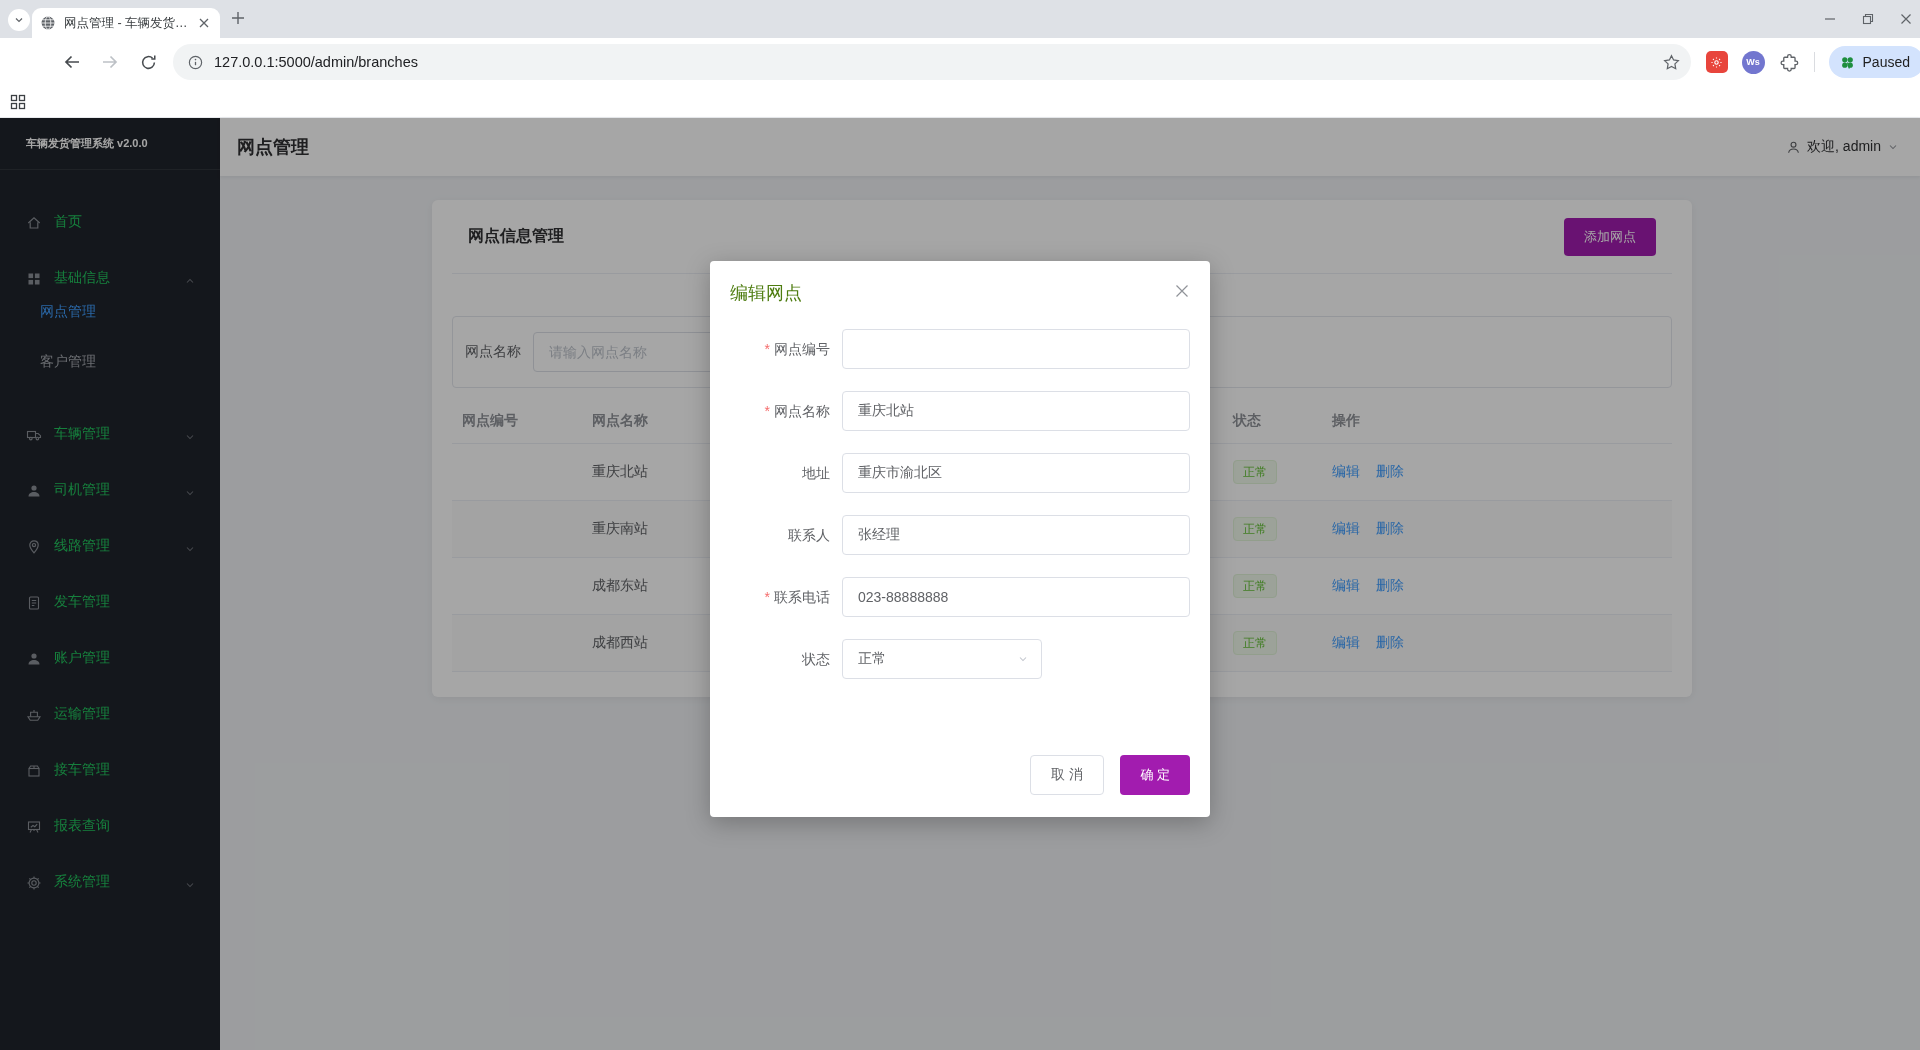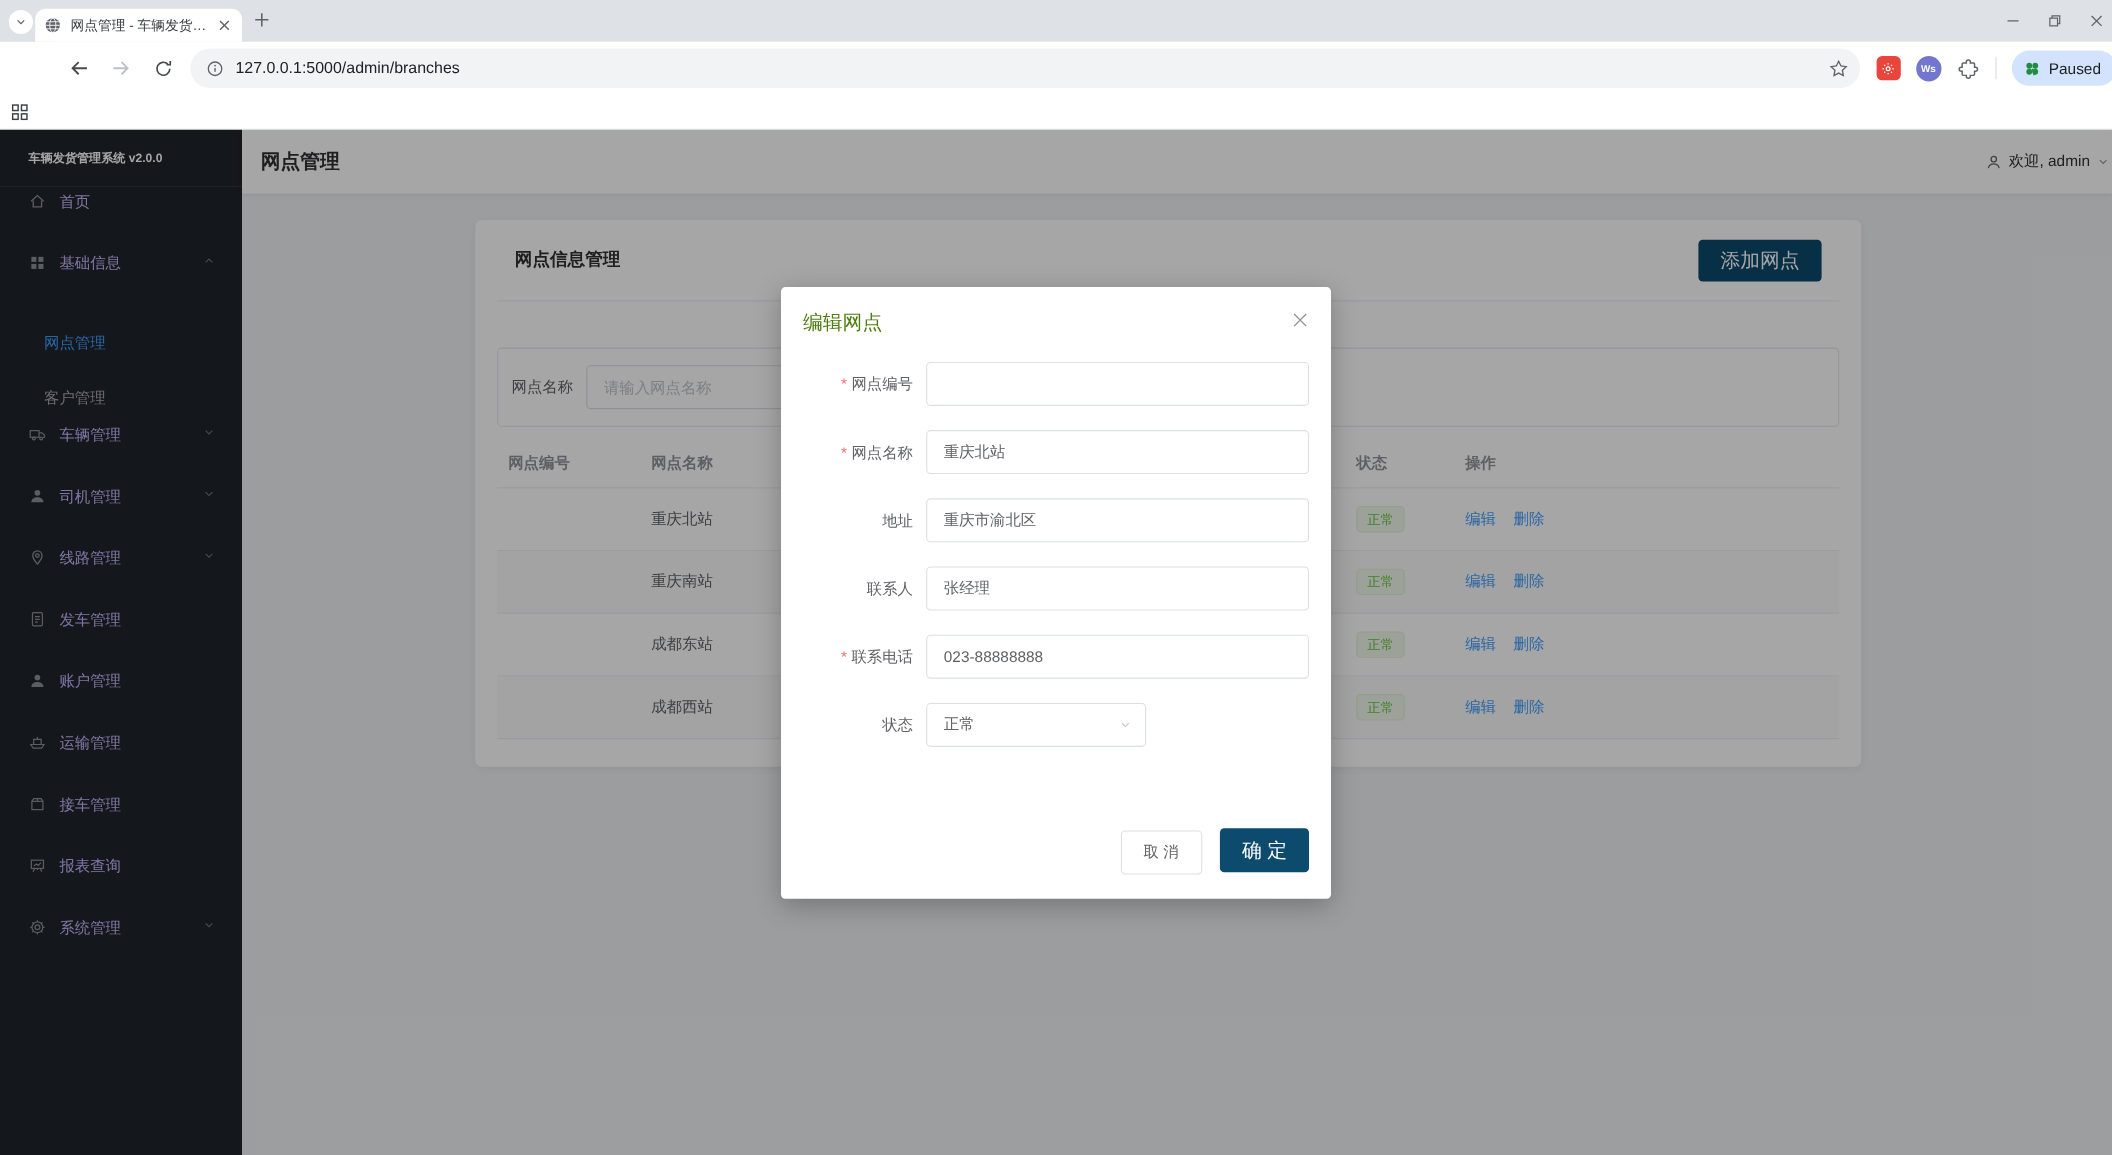--- a/index.html
+++ b/index.html
@@ -43,45 +43,45 @@
     border-bottom:1px solid #e8eaed; display:flex; align-items:center; }
   .apps-ic { margin-left:10px; color:#3c4043; }
 
   
   .app { position:absolute; top:118px; left:0; width:1920px; height:932px; background:#f0f2f5; }
 
   .sidebar { position:absolute; left:0; top:0; width:220px; height:932px; background:#20242b; }
   .logo { height:52px; display:flex; align-items:center; padding-left:26px; color:#fff;
     font-size:11px; font-weight:bold; border-bottom:1px solid rgba(255,255,255,.08); }
   .menu { padding-top:5px; }
-  .menu-item { height:56px; display:flex; align-items:flex-start; padding:0 24px 0 26px; color:#c4b5fd;
+  .menu-item { height:56px; display:flex; align-items:flex-end; padding:0 24px 0 26px; color:#22c55e;
     font-size:14px; cursor:pointer; }
   .mi-icon { width:16px; height:16px; margin-right:12px; color:#8b9097; }
   .mi-icon svg { width:16px; height:16px; }
   .menu-item .lbl { flex:1; }
   .chev { color:#6e737b; }
   .chev svg { width:12px; height:12px; }
   .sub-item { height:50px; display:flex; align-items:center; padding-left:40px; color:#a3a7ae; font-size:14px; cursor:pointer; }
   .sub-item.active { color:#409eff; }
 
   .appheader { position:absolute; left:220px; top:0; width:1700px; height:58px; background:#fff;
     box-shadow:0 1px 4px rgba(0,21,41,.08); display:flex; align-items:center; }
   .page-title { margin-left:17px; font-size:18px; font-weight:bold; color:#303133; }
-  .welcome { position:absolute; right:2px; display:flex; align-items:center; gap:6px;
+  .welcome { position:absolute; right:21px; display:flex; align-items:center; gap:6px;
     font-size:14px; color:#303133; cursor:pointer; }
   .welcome .uic { color:#606266; display:flex; }
   .welcome .chev { color:#909399; }
 
   .card { position:absolute; left:432px; top:82px; width:1260px; height:497px; background:#fff;
     border-radius:6px; box-shadow:0 2px 10px rgba(0,0,0,.06); }
   .card-hd { margin:0 20px; height:74px; border-bottom:1px solid #ebeef5; display:flex;
     align-items:center; justify-content:space-between; padding:0 16px; }
   .card-title { font-size:16px; font-weight:bold; color:#303133; }
-  .btn-primary { background:#0c4a6e; color:#fff; border:none; border-radius:4px; height:38px;
-    padding:0 20px; font-size:18px; cursor:pointer; font-family:inherit; }
+  .btn-primary { background:#a21caf; color:#fff; border:none; border-radius:4px; height:38px;
+    padding:0 20px; font-size:13px; cursor:pointer; font-family:inherit; }
   .card-bd { padding:42px 20px 20px; }
 
   .filter { height:72px; border:1px solid #e4e7ed; border-radius:4px; display:flex; align-items:center; padding:0 12px; }
   .filter-label { font-size:14px; color:#606266; margin-right:12px; }
   .filter-input { width:240px; height:40px; border:1px solid #dcdfe6; border-radius:4px; padding:0 15px;
     font-size:14px; color:#606266; font-family:inherit; outline:none; }
   .filter-input::placeholder { color:#bfc4cc; }
 
   .dtable { margin-top:10px; font-size:14px; }
   .thead, .trow { display:flex; align-items:center; border-bottom:1px solid #ebeef5; }

